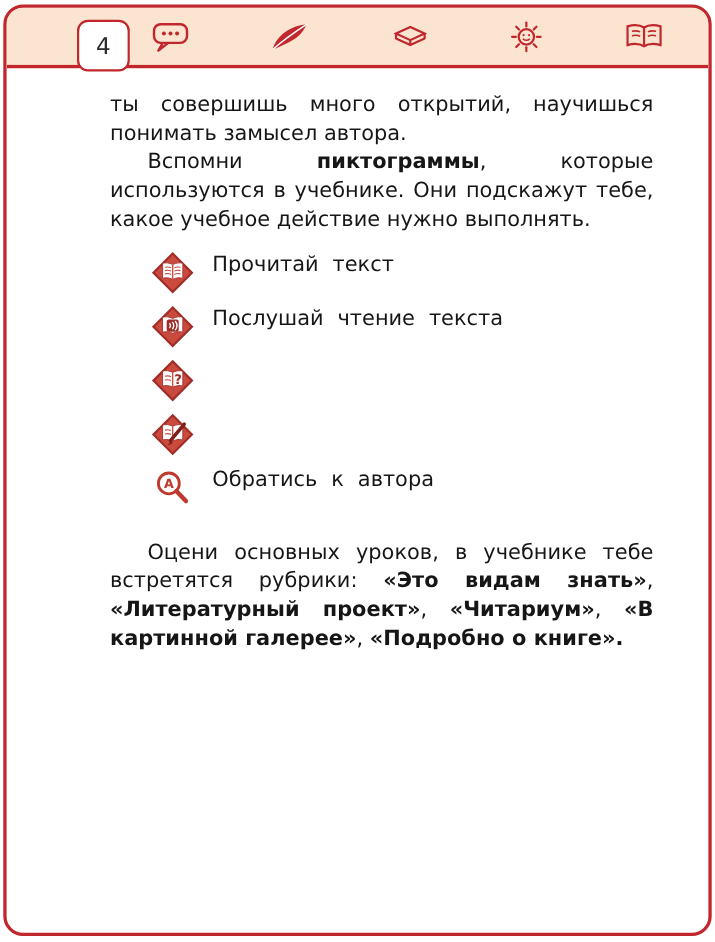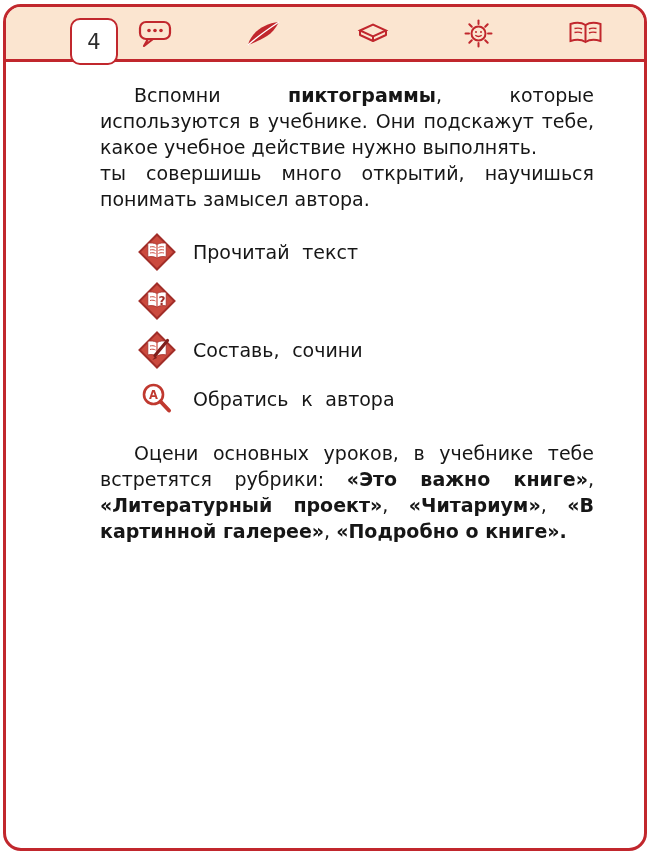--- a/index.html
+++ b/index.html
@@ -31,21 +31,21 @@
   }
   .content {
     flex: 1; padding: 20px 50px 0 94px;
     font-size: 19px; line-height: 26px; color: #161616;
     text-align: justify;
   }
   .para { margin: 0; }
   .indent { text-indent: 34px; }
   strong { font-weight: bold; }
   .picto-list { margin: 15px 0 17px 36px; }
-  .picto-row { display: flex; align-items: center; height: 49px; }
+  .picto-row { display: flex; height: 49px; }
   .picto-icon { flex: none; width: 42px; height: 42px; display: flex; align-items: center; justify-content: center; }
   .picto-label { margin-left: 15px; word-spacing: 0.35em; white-space: nowrap; text-indent: 0; }
   svg { display: block; }
 </style>
 </head>
 <body>
 
 <div class="page">
   <div class="frame">
 
@@ -99,40 +99,51 @@
             <path d="M18.5 5 C14.5 2.5, 8.5 2.5, 3.5 4 V21 C8.5 19.5, 14.5 19.5, 18.5 22 C22.5 19.5, 28.5 19.5, 33.5 21 V4 C28.5 2.5, 22.5 2.5, 18.5 5 Z" fill="none" stroke="#c1272d" stroke-width="2"></path>
             <path d="M18.5 5 V22" stroke="#c1272d" stroke-width="2"></path>
             <path d="M7.5 8.5 C10.5 7.8, 13 8, 15 9 M7.5 12.5 C10.5 11.8, 13 12, 15 13 M22 9 C24 8, 26.5 7.8, 29.5 8.5 M22 13 C24 12, 26.5 11.8, 29.5 12.5" stroke="#c1272d" stroke-width="1.4" fill="none"></path>
           </svg>
         </span>
       </div>
     </div>
 
     <div class="content">
 
-      <p class="para indent"><span>Вспомни </span><strong>пиктограммы</strong><span>, которые используются в учебнике. Они подскажут тебе, какое учебное действие нужно выполнять.</span></p>
-
       <p class="para">
         <span>ты совершишь много открытий, научишься понимать замысел автора.</span>
       </p>
+
+      <p class="para indent"><span>Вспомни </span><strong>пиктограммы</strong><span>, которые используются в учебнике. Они подскажут тебе, какое учебное действие нужно выполнять.</span></p>
 
       <div class="picto-list">
 
         <div class="picto-row">
           <span class="picto-icon">
             <svg width="40" height="40" viewBox="0 0 40 40">
               <polygon points="20,2.5 37.5,20 20,37.5 2.5,20" fill="#cb4a3e" stroke="#a12d28" stroke-width="2"></polygon>
               <path d="M20 12.5 C17 10.8, 13.2 10.6, 10.8 11.4 L10.8 25 C13.2 24.2, 17 24.4, 20 26 C23 24.4, 26.8 24.2, 29.2 25 L29.2 11.4 C26.8 10.6, 23 10.8, 20 12.5 Z" fill="#fff" stroke="#a12d28" stroke-width="0.8"></path>
               <line x1="20" y1="12.5" x2="20" y2="26" stroke="#cb4a3e" stroke-width="1.2"></line>
               <path d="M13 15 c2 -0.5 4 -0.4 5.5 0.5 M13 18 c2 -0.5 4 -0.4 5.5 0.5 M13 21 c2 -0.5 4 -0.4 5.5 0.5 M21.5 15.5 c1.5 -0.9 3.5 -1 5.5 -0.5 M21.5 18.5 c1.5 -0.9 3.5 -1 5.5 -0.5 M21.5 21.5 c1.5 -0.9 3.5 -1 5.5 -0.5" stroke="#cb4a3e" stroke-width="1" fill="none"></path>
             </svg>
           </span>
           <span class="picto-label">Прочитай текст</span>
         </div>
 
+        <div class="picto-row">
+          <span class="picto-icon">
+            <svg width="40" height="40" viewBox="0 0 40 40">
+              <polygon points="20,2.5 37.5,20 20,37.5 2.5,20" fill="#cb4a3e" stroke="#a12d28" stroke-width="2"></polygon>
+              <path d="M20 12.5 C17 10.8, 13.2 10.6, 10.8 11.4 L10.8 25 C13.2 24.2, 17 24.4, 20 26 C23 24.4, 26.8 24.2, 29.2 25 L29.2 11.4 C26.8 10.6, 23 10.8, 20 12.5 Z" fill="#fff" stroke="#a12d28" stroke-width="0.8"></path>
+              <rect x="14.5" y="13.5" width="11" height="11" rx="2" fill="#a12d28"></rect>
+              <path d="M17 16.8 a3 3 0 0 1 0 4.4 M19.6 15.8 a4.5 4.5 0 0 1 0 6.4 M22.2 14.8 a6 6 0 0 1 0 8.4" stroke="#fff" stroke-width="1.3" fill="none"></path>
+            </svg>
+          </span>
+          <span class="picto-label">Послушай чтение текста</span>
+        </div>
 
         <div class="picto-row">
           <span class="picto-icon">
             <svg width="40" height="40" viewBox="0 0 40 40">
               <polygon points="20,2.5 37.5,20 20,37.5 2.5,20" fill="#cb4a3e" stroke="#a12d28" stroke-width="2"></polygon>
               <path d="M20 12.5 C17 10.8, 13.2 10.6, 10.8 11.4 L10.8 25 C13.2 24.2, 17 24.4, 20 26 C23 24.4, 26.8 24.2, 29.2 25 L29.2 11.4 C26.8 10.6, 23 10.8, 20 12.5 Z" fill="#fff" stroke="#a12d28" stroke-width="0.8"></path>
               <line x1="20" y1="12.5" x2="20" y2="26" stroke="#cb4a3e" stroke-width="1.2"></line>
               <path d="M13 16 c2 -0.5 4 -0.4 5.5 0.5 M13 19.5 c2 -0.5 4 -0.4 5.5 0.5" stroke="#cb4a3e" stroke-width="1" fill="none"></path>
               <text x="21.5" y="23.5" font-size="12" font-weight="bold" fill="#a12d28" font-family="DejaVu Sans, sans-serif">?</text>
             </svg>
@@ -143,36 +154,35 @@
           <span class="picto-icon">
             <svg width="40" height="40" viewBox="0 0 40 40">
               <polygon points="20,2.5 37.5,20 20,37.5 2.5,20" fill="#cb4a3e" stroke="#a12d28" stroke-width="2"></polygon>
               <path d="M20 12.5 C17 10.8, 13.2 10.6, 10.8 11.4 L10.8 25 C13.2 24.2, 17 24.4, 20 26 C23 24.4, 26.8 24.2, 29.2 25 L29.2 11.4 C26.8 10.6, 23 10.8, 20 12.5 Z" fill="#fff" stroke="#a12d28" stroke-width="0.8"></path>
               <line x1="20" y1="12.5" x2="20" y2="26" stroke="#cb4a3e" stroke-width="1.2"></line>
               <path d="M13 16 c2 -0.5 4 -0.4 5.5 0.5 M13 19.5 c2 -0.5 4 -0.4 5.5 0.5" stroke="#cb4a3e" stroke-width="1" fill="none"></path>
               <path d="M18 25.5 L30.5 10.5" stroke="#7e1f1c" stroke-width="3.2" stroke-linecap="round"></path>
               <path d="M18.5 26.2 l-3.2 3.8 4.8 -2.1 Z" fill="#7e1f1c"></path>
             </svg>
           </span>
-          <span class="picto-label">Составь, сочини</span>
         </div>
 
 
 
         <div class="picto-row">
           <span class="picto-icon">
             <svg width="34" height="34" viewBox="0 0 34 34">
               <circle cx="13.5" cy="12.5" r="9.5" fill="#fff" stroke="#c0392f" stroke-width="2.6"></circle>
               <text x="13.5" y="17" text-anchor="middle" font-size="11.5" font-weight="bold" fill="#c0392f" font-family="DejaVu Sans, sans-serif">А</text>
               <path d="M20.5 19.5 L29 28.5" stroke="#c0392f" stroke-width="4" stroke-linecap="round"></path>
             </svg>
           </span>
           <span class="picto-label">Обратись к автора</span>
         </div>
 
       </div>
 
-      <p class="para indent"><span>Оцени основных уроков, в учебнике тебе встретятся рубрики: </span><strong>«Это важно книге»</strong><span>, </span><strong>«Литературный проект»</strong><span>, </span><strong>«Читариум»</strong><span>, </span><strong>«В картинной галерее»</strong><span>, </span><strong>«Подробно о книге».</strong></p>
+      <p class="para indent"><span>Оцени основных уроков, в учебнике тебе встретятся рубрики: </span><strong>«Это видам знать»</strong><span>, </span><strong>«Литературный проект»</strong><span>, </span><strong>«Читариум»</strong><span>, </span><strong>«В картинной галерее»</strong><span>, </span><strong>«Подробно о книге».</strong></p>
 
 
     </div>
   </div>
 </div>
 
 </body></html>

